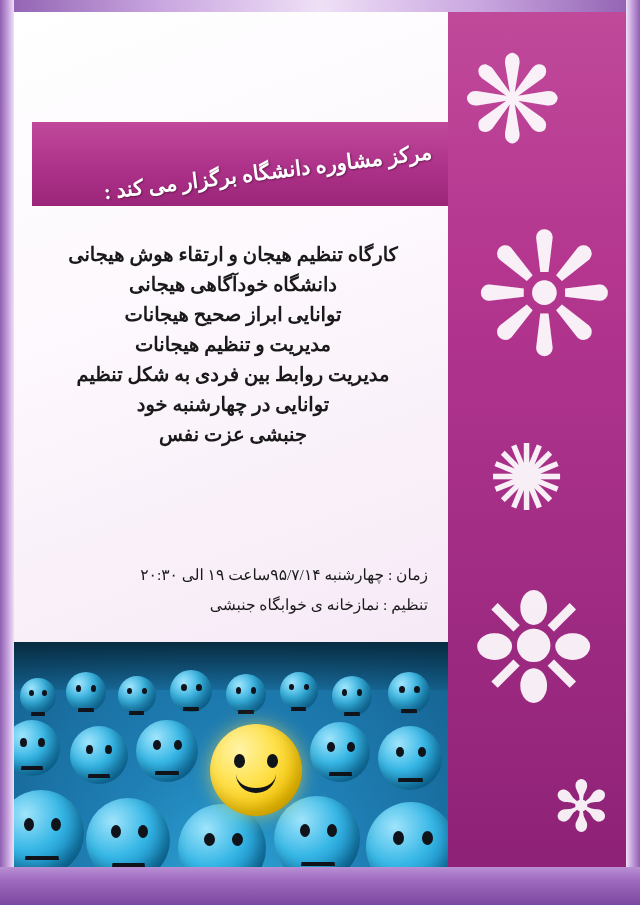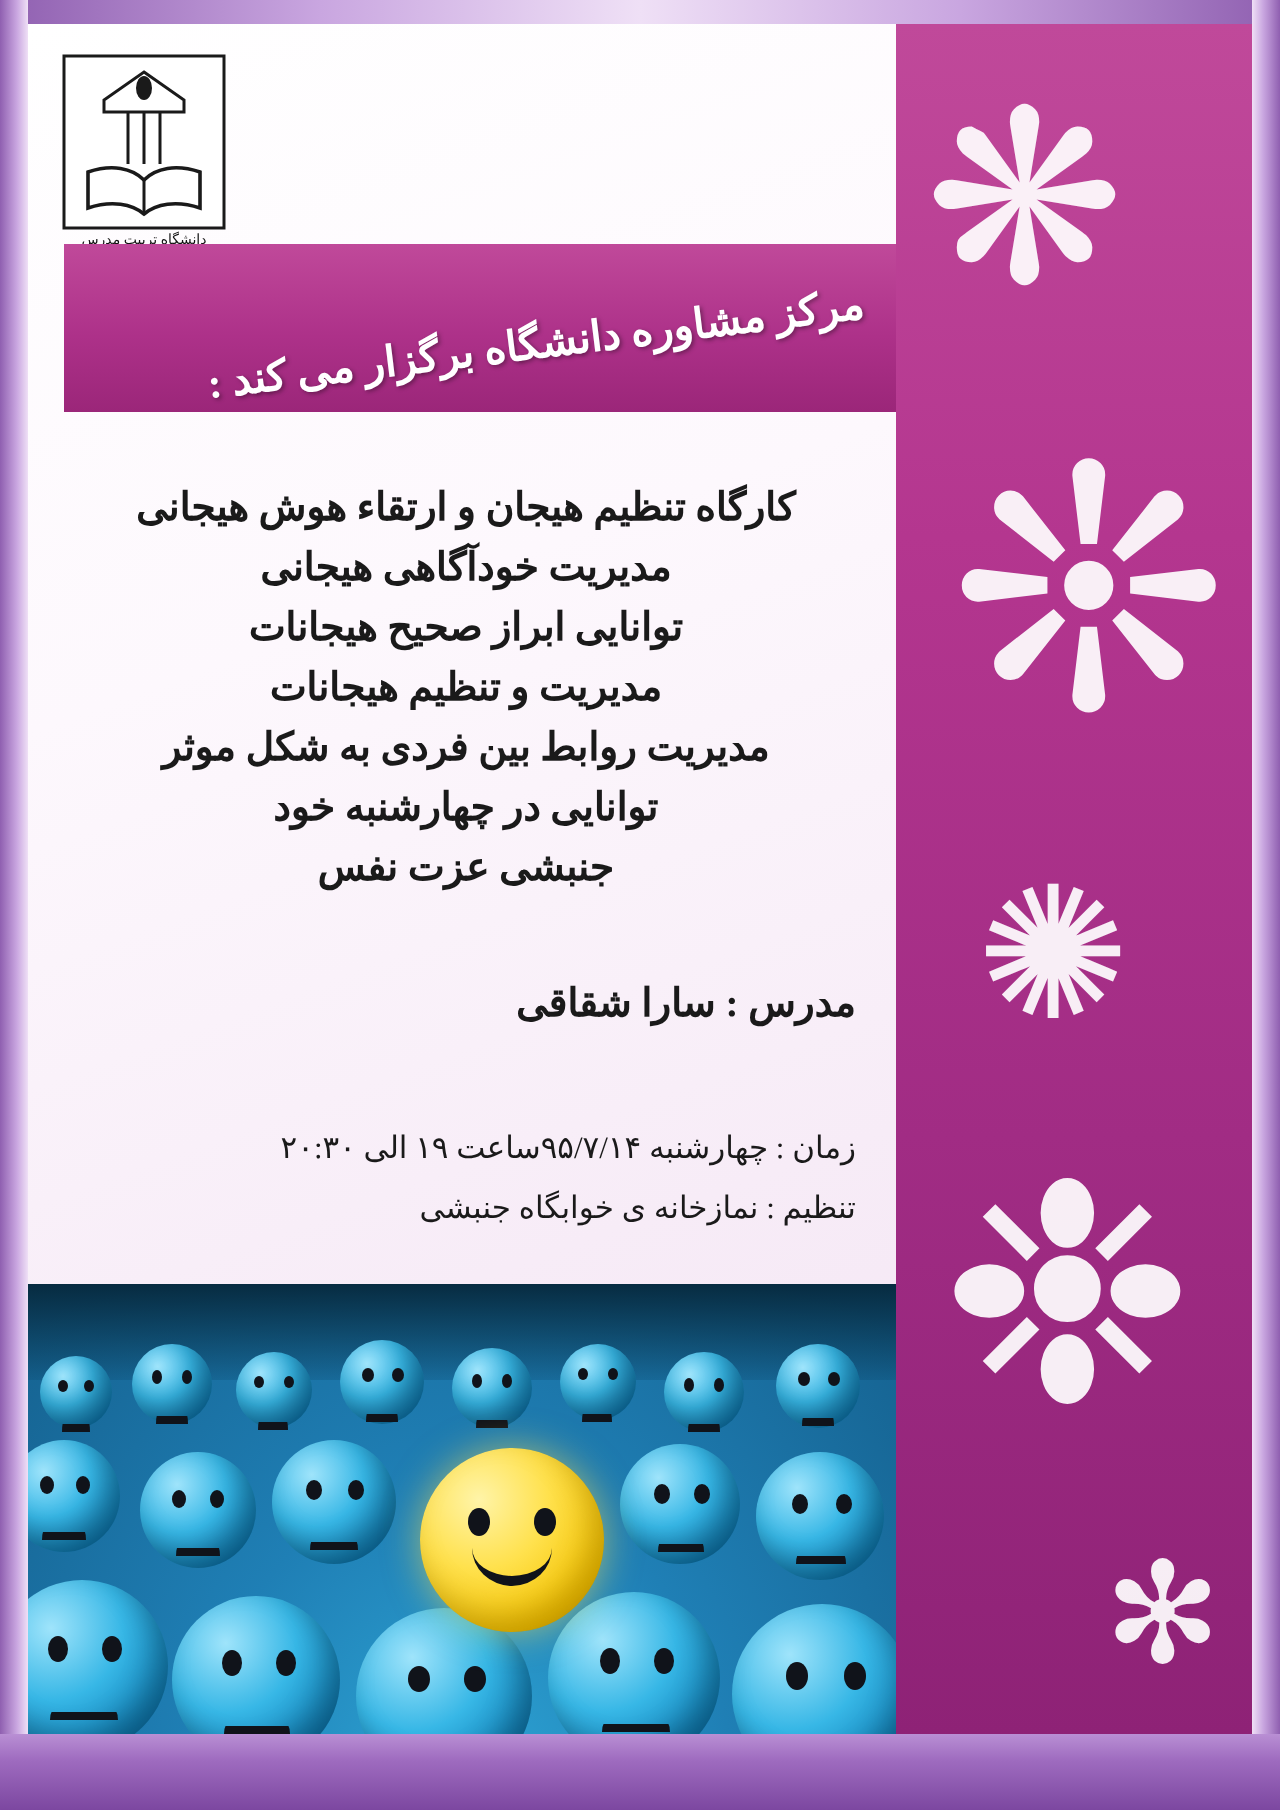--- a/index.html
+++ b/index.html
@@ -206,44 +206,31 @@
     background: linear-gradient(180deg, rgba(6,40,60,0.95) 0%, rgba(10,70,105,0.25) 100%);
   }
 </style>
 </head>
 <body>
 
 <div class="poster">
 
   <div class="content-panel">
 
-    <div class="logo">
-      <svg width="84" height="106" viewBox="0 0 84 106" xmlns="http://www.w3.org/2000/svg">
-        <rect x="2" y="2" width="80" height="86" fill="#ffffff" stroke="#1a1a1a" stroke-width="1.5"></rect>
-        <path d="M42 10 L62 24 L62 30 L22 30 L22 24 Z" fill="none" stroke="#1a1a1a" stroke-width="1.5"></path>
-        <path d="M34 30 L34 56 M42 30 L42 56 M50 30 L50 56" stroke="#1a1a1a" stroke-width="1.5"></path>
-        <ellipse cx="42" cy="18" rx="4" ry="6" fill="#1a1a1a"></ellipse>
-        <path d="M14 60 C26 56 36 58 42 64 C48 58 58 56 70 60 L70 78 C58 74 48 76 42 81 C36 76 26 74 14 78 Z" fill="none" stroke="#1a1a1a" stroke-width="1.8"></path>
-        <path d="M42 64 L42 81" stroke="#1a1a1a" stroke-width="1.5"></path>
-        <text x="42" y="96" font-family="Liberation Serif, serif" font-size="7" text-anchor="middle" fill="#111">دانشگاه تربیت مدرس</text>
-        <text x="42" y="104" font-family="Liberation Serif, serif" font-size="6.5" text-anchor="middle" fill="#111">معاونت دانشجویی</text>
-      </svg>
-    </div>
 
     <div class="topics">
       <div class="topic-line">کارگاه تنظیم هیجان و ارتقاء هوش هیجانی</div>
-      <div class="topic-line">مدیریت خودآگاهی هیجانی</div>
+      <div class="topic-line">دانشگاه خودآگاهی هیجانی</div>
       <div class="topic-line">توانایی ابراز صحیح هیجانات</div>
       <div class="topic-line">مدیریت و تنظیم هیجانات</div>
-      <div class="topic-line">مدیریت روابط بین فردی به شکل موثر</div>
+      <div class="topic-line">مدیریت روابط بین فردی به شکل تنظیم</div>
       <div class="topic-line">توانایی در چهارشنبه خود</div>
       <div class="topic-line">جنبشی عزت نفس</div>
     </div>
 
-    <div class="instructor">مدرس : سارا شقاقی</div>
 
     <div class="meta">
       <div class="meta-line">زمان : چهارشنبه ۹۵/۷/۱۴ساعت ۱۹ الی ۲۰:۳۰</div>
       <div class="meta-line">تنظیم : نمازخانه ی خوابگاه جنبشی</div>
     </div>
 
     <div class="photo">
       <div class="darkfloor"></div>
 
       <div class="ball" style="left:6px;  top:36px; width:36px; height:36px;">

